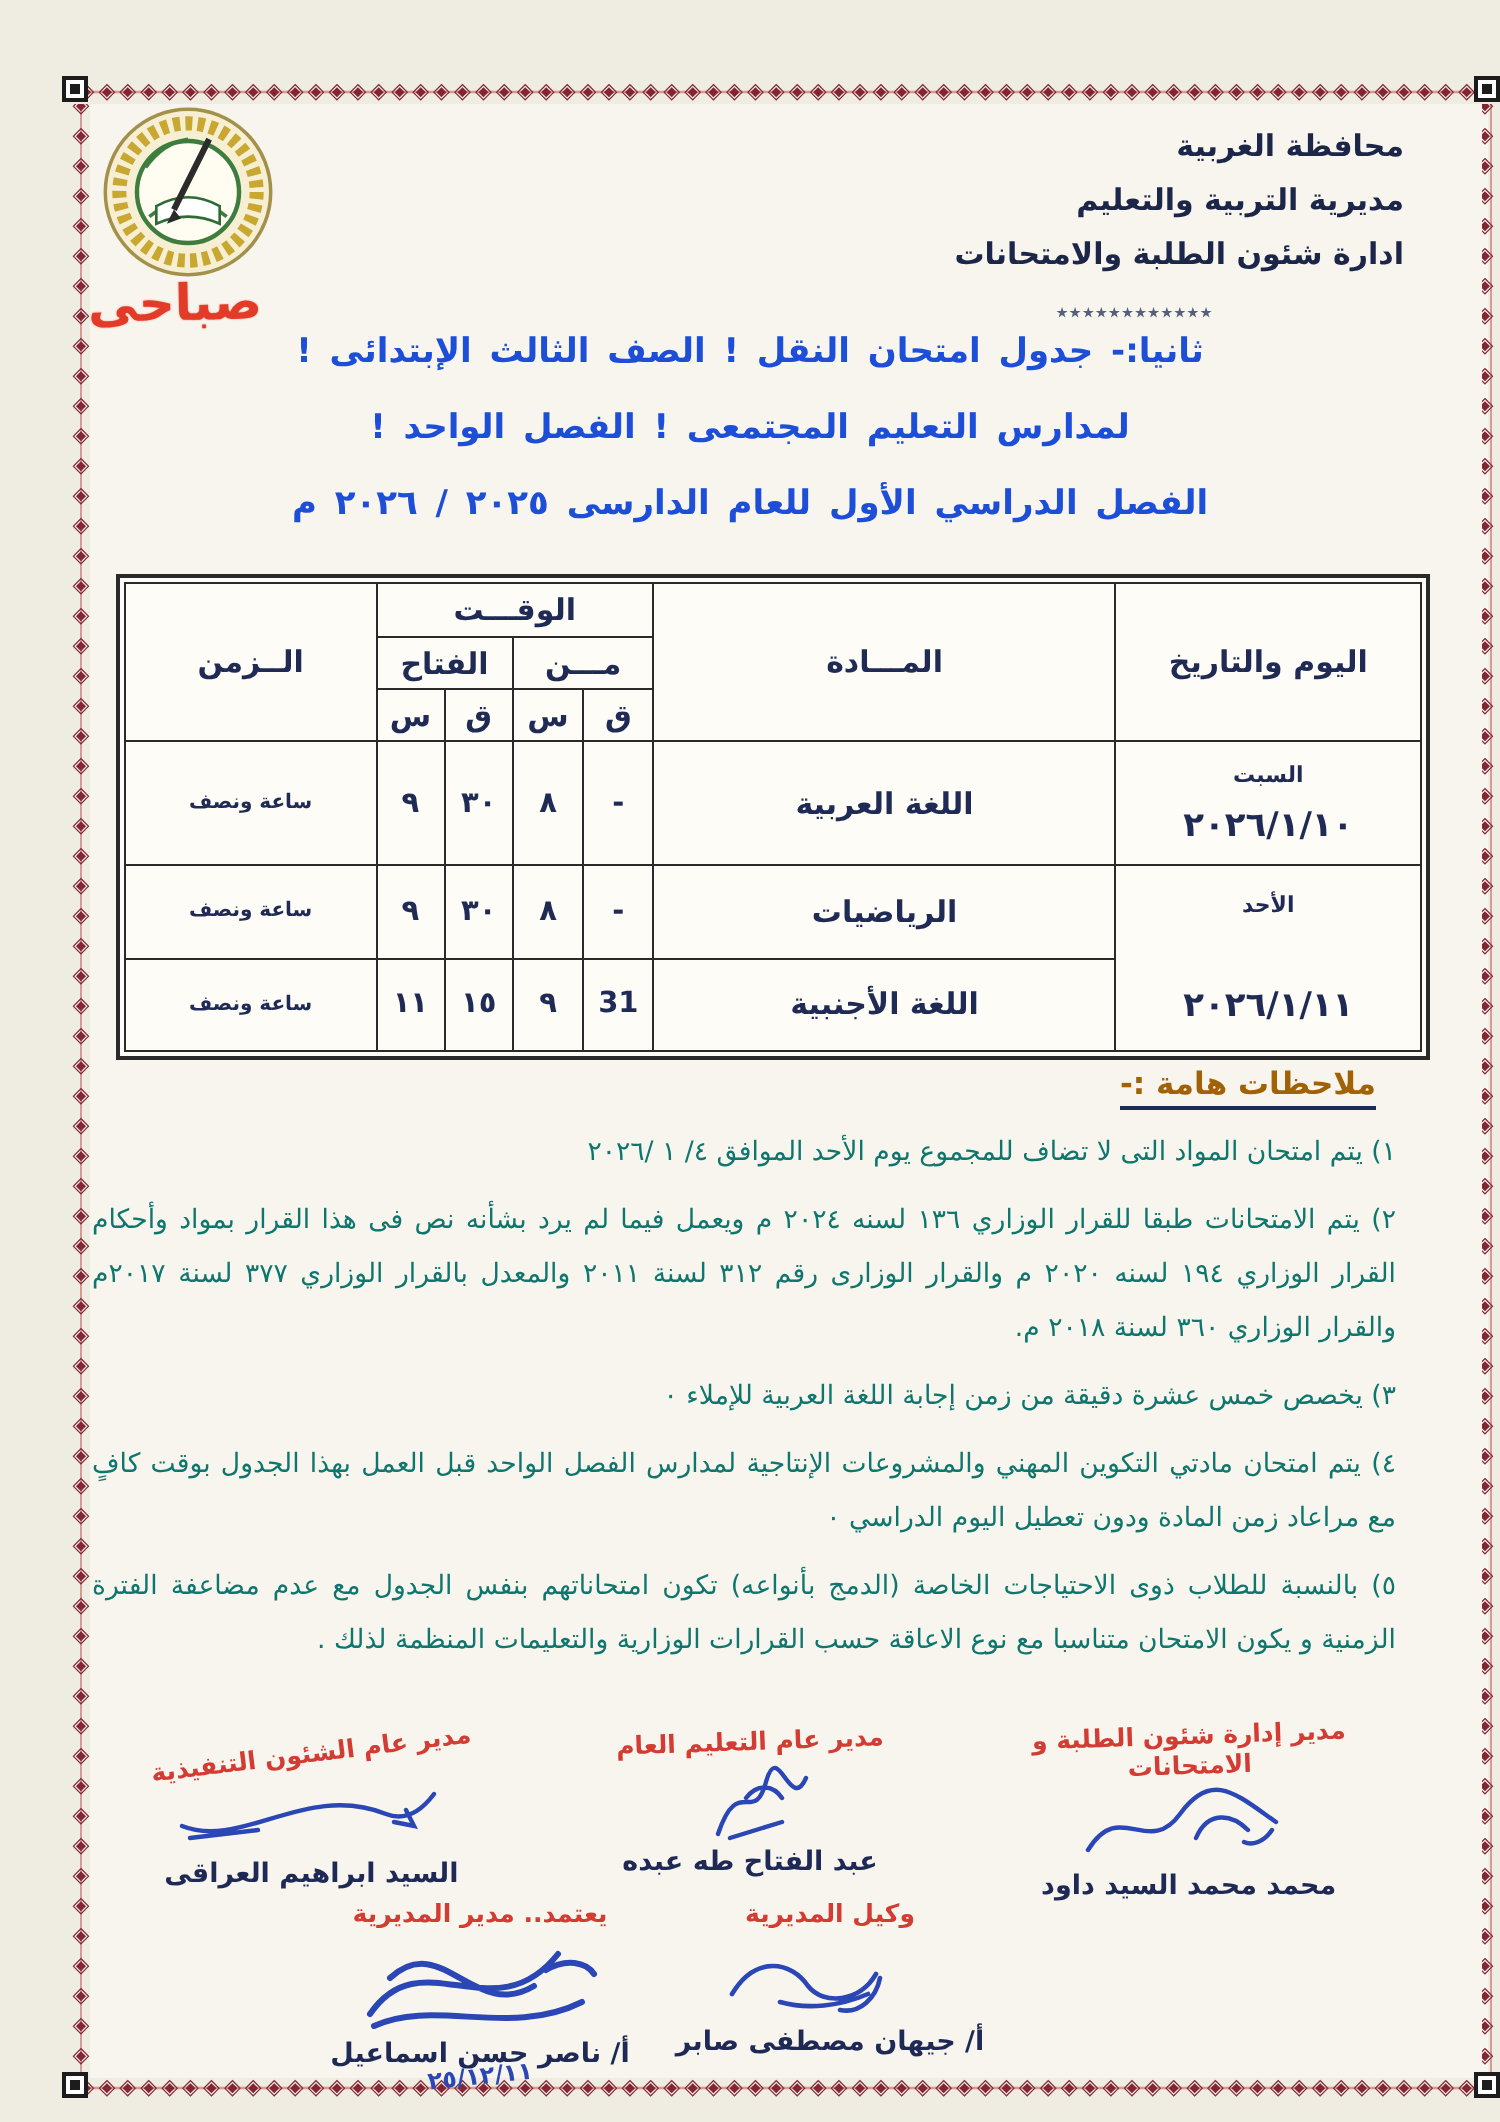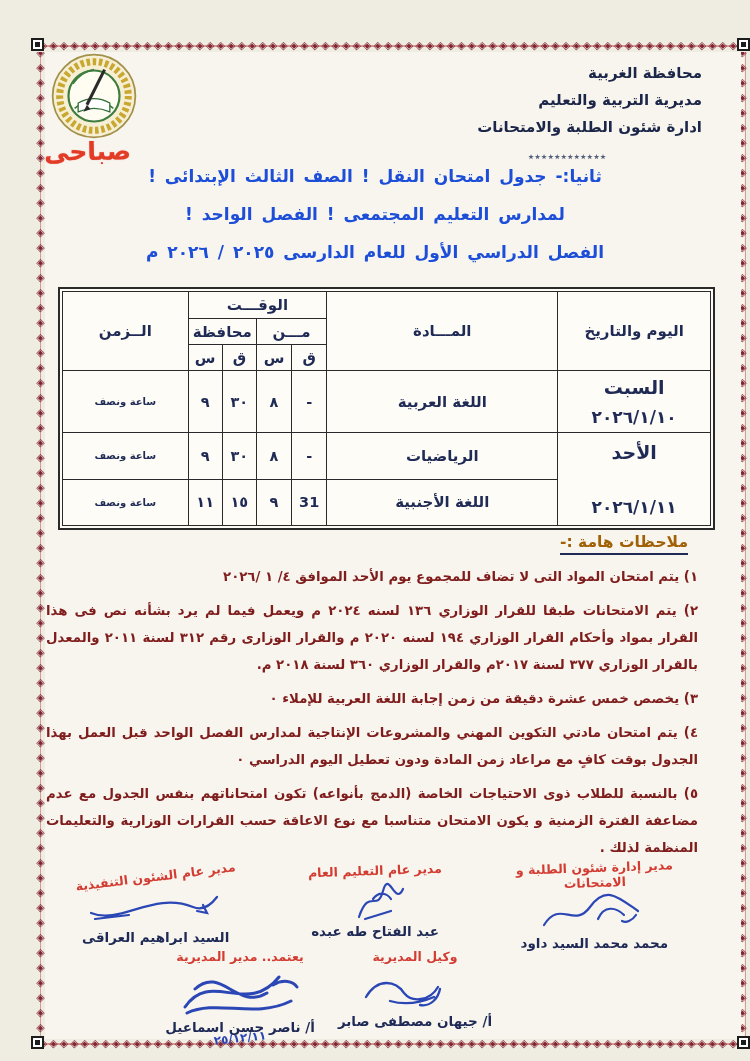--- a/index.html
+++ b/index.html
@@ -44,29 +44,29 @@
   table.sched{border-collapse:collapse;width:100%;table-layout:fixed;}
   .sched th,.sched td{border:1.5px solid #2a2a2a;text-align:center;vertical-align:middle;
           color:#1f2a55;font-weight:bold;padding:0;}
   .sched th{font-size:15px;}
   .sched .h1{height:27px;} .sched .h2{height:26px;} .sched .h3{height:26px;font-size:14px;}
   .sched .r1{height:62px;} .sched .r2{height:44px;} .sched .r3{height:44px;}
   .sched .subject{font-size:15px;}
   .sched .num{font-size:14.5px;}
   .sched .dur{font-size:10px;}
   .daycell{color:#c0392b;}
-  .daycell .dayname{font-size:19px;display:block;}
+  .daycell .dayname{font-size:11px;display:block;}
   .daycell .daydate{font-size:17px;display:block;margin-top:9px;}
   .daycell.merged{height:92px;}
   .daycell.merged .daydate{margin-top:34px;}
 
   
   .notes-header{position:absolute;top:533px;right:62px;color:#a16207;font-weight:bold;font-size:15.5px;
                 border-bottom:2px solid #1f2a55;padding-bottom:2px;letter-spacing:1px;}
-  .notes{position:absolute;top:563px;right:52px;left:46px;color:#7f1d1d;font-weight:bold;
+  .notes{position:absolute;top:563px;right:52px;left:46px;color:#0f766e;font-weight:normal;
          font-size:13.3px;line-height:27px;}
   .notes p{margin:0 0 7px 0;text-align:right;}
   .notes p.just{text-align:justify;text-align-last:right;}
 
   
   .sigrow1{position:absolute;top:860px;left:46px;right:46px;display:flex;}
   .sigblock{flex:1;text-align:center;}
   .sigtitle{color:#d23c32;font-weight:bold;font-size:12.5px;display:inline-block;}
   .sigblock.b1 .sigtitle{transform:rotate(-2deg);}
   .sigblock.b2 .sigtitle{transform:rotate(-2deg);}
@@ -135,21 +135,21 @@
       </colgroup>
       <tbody>
           <tr class="h1">
         <th rowspan="3">اليوم والتاريخ</th>
         <th rowspan="3">المـــادة</th>
         <th colspan="4">الوقـــت</th>
         <th rowspan="3">الــزمن</th>
       </tr>
       <tr class="h2">
         <th colspan="2">مـــن</th>
-        <th colspan="2">محافظة</th>
+        <th colspan="2">الفتاح</th>
       </tr>
       <tr class="h3">
         <th>ق</th>
         <th>س</th>
         <th>ق</th>
         <th>س</th>
       </tr>
       <tr class="r1">
         <td class="daycell">
           <span class="dayname">السبت</span>

